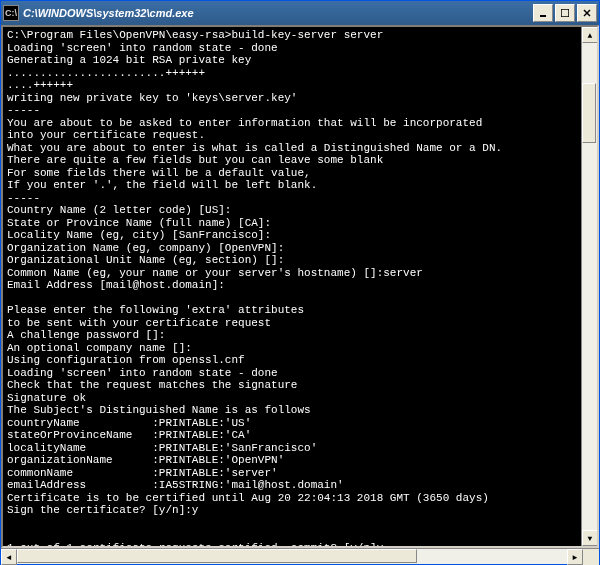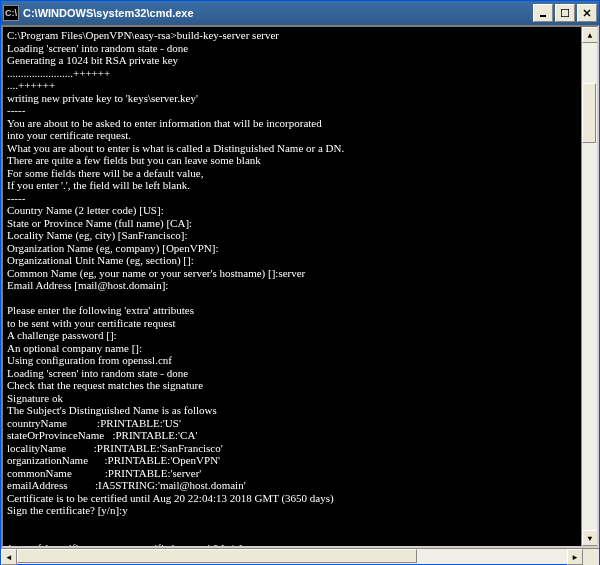--- a/index.html
+++ b/index.html
@@ -38,20 +38,21 @@
       display: flex;
       align-items: center;
       justify-content: center;
       font-size: 9px;
       color: #ccc;
     }
     .titlebar .title {
       flex: 1;
       white-space: nowrap;
       overflow: hidden;
+      font-style: italic;
     }
     .titlebar .buttons {
       display: flex;
       gap: 2px;
     }
     .titlebar .btn {
       width: 20px;
       height: 18px;
       background: #ece9d8;
       border: 1px solid #fff;
@@ -76,21 +77,21 @@
       flex: 1;
       background: #000;
       color: #fff;
       font-family: 'Lucida Console', 'Courier New', monospace;
       font-size: 11px;
       line-height: 12.5px;
       padding: 2px 4px;
       white-space: pre;
       overflow: hidden;
     }
-    .terminal .line { display: block; min-height: 12.5px; font-family: Liberation Serif, serif; }
+    .terminal .line { display: block; min-height: 12.5px; }
     .vscroll {
       width: 16px;
       background: #ece9d8;
       display: flex;
       flex-direction: column;
       border-left: 1px solid #888;
     }
     .vscroll .arrow, .hscroll .arrow {
       height: 16px;
       width: 16px;

